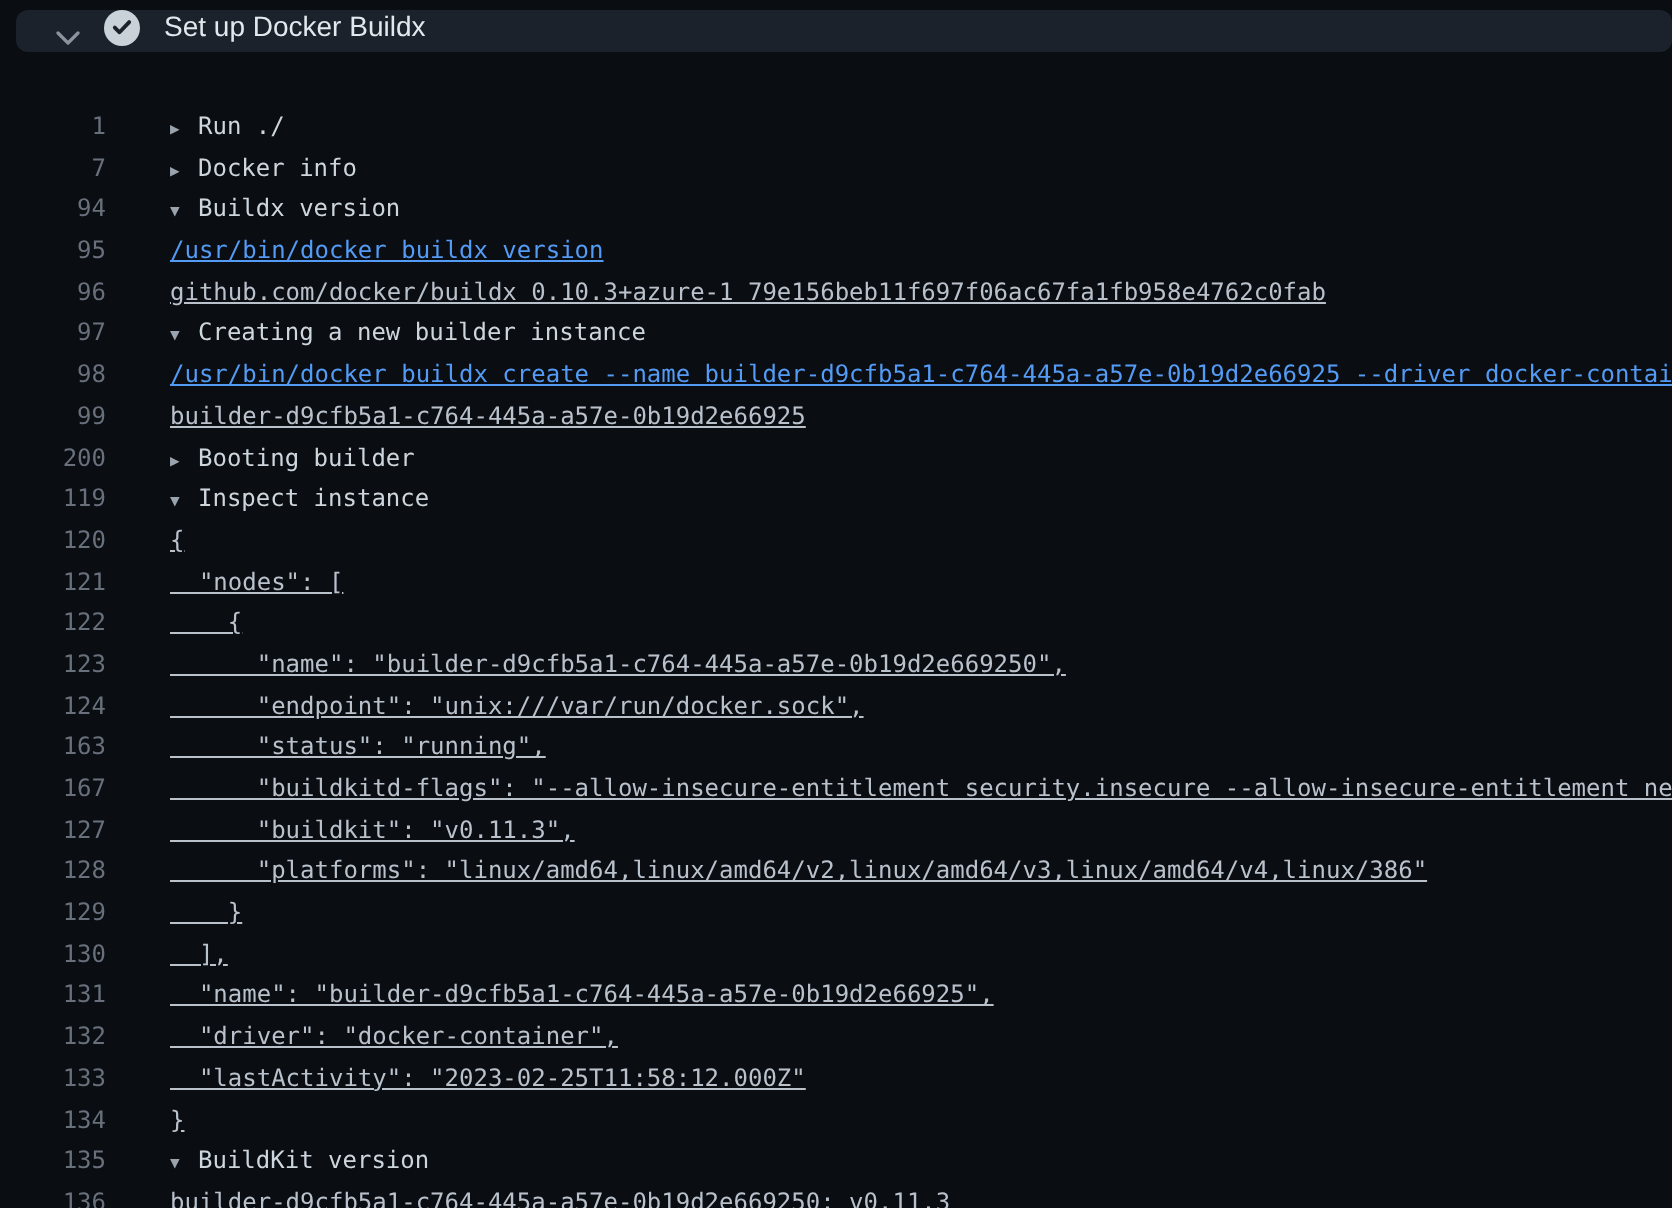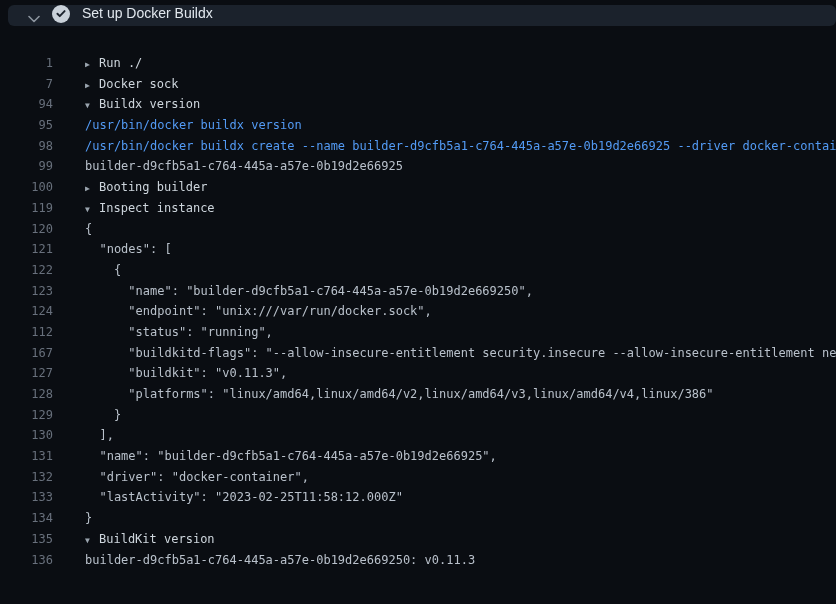--- a/index.html
+++ b/index.html
@@ -32,21 +32,21 @@
     margin-left:12px;
     font-family:"Liberation Sans","DejaVu Sans",sans-serif;
     font-size:14px;font-weight:400;color:var(--title-color);
     white-space:nowrap;
   }
   .log{position:absolute;left:0;right:0;top:43px;bottom:0;padding-top:10px;overflow:hidden;}
   .row{height:20.7px;line-height:20.7px;white-space:pre;overflow:hidden;font-size:12px;}
   .num{display:inline-block;width:53px;text-align:right;color:var(--line-number);
     vertical-align:top;cursor:pointer;}
   .content{display:inline-block;margin-left:13px;vertical-align:top;white-space:pre;}
-  .content.plain{padding-left:19px;color:var(--output-text);}
+  .content.plain{padding-left:19px;color:var(--output-text);text-decoration:underline;}
   .content.plain.command{color:var(--command-blue);}
   .content.group{color:var(--group-text);cursor:pointer;margin-left:32px;}
   .arrow{display:inline-block;width:14px;font-size:8px;color:var(--arrow-color);
     vertical-align:baseline;}
 </style>
 </head>
 <body>
 
 <div class="page">
   <div class="step-header">
@@ -58,33 +58,35 @@
     <span class="status">
       <svg width="18" height="18" viewBox="0 0 16 16">
         <circle cx="8" cy="8" r="8" fill="#c9d1d9"></circle>
         <path d="M11.2 5.4 L6.9 9.9 L4.8 7.8" fill="none" stroke="#1b222c" stroke-width="1.7" stroke-linecap="round" stroke-linejoin="round"></path>
       </svg>
     </span>
     <span class="title">Set up Docker Buildx</span>
   </div>
   <div class="log" id="log">
       <div class="row"><span class="num">1</span><span class="content group"><span class="arrow">▶</span><span>Run ./</span></span></div>
-      <div class="row"><span class="num">7</span><span class="content group"><span class="arrow">▶</span><span>Docker sock</span></span></div>
+      <div class="row"><span class="num">7</span><span class="content group"><span class="arrow">▶</span><span>Docker info</span></span></div>
       <div class="row"><span class="num">94</span><span class="content group"><span class="arrow">▼</span><span>Buildx version</span></span></div>
       <div class="row"><span class="num">95</span><span class="content plain command">/usr/bin/docker buildx version</span></div>
+      <div class="row"><span class="num">96</span><span class="content plain output">github.com/docker/buildx 0.10.3+azure-1 79e156beb11f697f06ac67fa1fb958e4762c0fab</span></div>
+      <div class="row"><span class="num">97</span><span class="content group"><span class="arrow">▼</span><span>Creating a new builder instance</span></span></div>
       <div class="row"><span class="num">98</span><span class="content plain command">/usr/bin/docker buildx create --name builder-d9cfb5a1-c764-445a-a57e-0b19d2e66925 --driver docker-container</span></div>
       <div class="row"><span class="num">99</span><span class="content plain output">builder-d9cfb5a1-c764-445a-a57e-0b19d2e66925</span></div>
-      <div class="row"><span class="num">100</span><span class="content group"><span class="arrow">▶</span><span>Booting builder</span></span></div>
+      <div class="row"><span class="num">200</span><span class="content group"><span class="arrow">▶</span><span>Booting builder</span></span></div>
       <div class="row"><span class="num">119</span><span class="content group"><span class="arrow">▼</span><span>Inspect instance</span></span></div>
       <div class="row"><span class="num">120</span><span class="content plain output">{</span></div>
       <div class="row"><span class="num">121</span><span class="content plain output">  "nodes": [</span></div>
       <div class="row"><span class="num">122</span><span class="content plain output">    {</span></div>
       <div class="row"><span class="num">123</span><span class="content plain output">      "name": "builder-d9cfb5a1-c764-445a-a57e-0b19d2e669250",</span></div>
       <div class="row"><span class="num">124</span><span class="content plain output">      "endpoint": "unix:///var/run/docker.sock",</span></div>
-      <div class="row"><span class="num">112</span><span class="content plain output">      "status": "running",</span></div>
+      <div class="row"><span class="num">163</span><span class="content plain output">      "status": "running",</span></div>
       <div class="row"><span class="num">167</span><span class="content plain output">      "buildkitd-flags": "--allow-insecure-entitlement security.insecure --allow-insecure-entitlement network.host",</span></div>
       <div class="row"><span class="num">127</span><span class="content plain output">      "buildkit": "v0.11.3",</span></div>
       <div class="row"><span class="num">128</span><span class="content plain output">      "platforms": "linux/amd64,linux/amd64/v2,linux/amd64/v3,linux/amd64/v4,linux/386"</span></div>
       <div class="row"><span class="num">129</span><span class="content plain output">    }</span></div>
       <div class="row"><span class="num">130</span><span class="content plain output">  ],</span></div>
       <div class="row"><span class="num">131</span><span class="content plain output">  "name": "builder-d9cfb5a1-c764-445a-a57e-0b19d2e66925",</span></div>
       <div class="row"><span class="num">132</span><span class="content plain output">  "driver": "docker-container",</span></div>
       <div class="row"><span class="num">133</span><span class="content plain output">  "lastActivity": "2023-02-25T11:58:12.000Z"</span></div>
       <div class="row"><span class="num">134</span><span class="content plain output">}</span></div>
       <div class="row"><span class="num">135</span><span class="content group"><span class="arrow">▼</span><span>BuildKit version</span></span></div>

